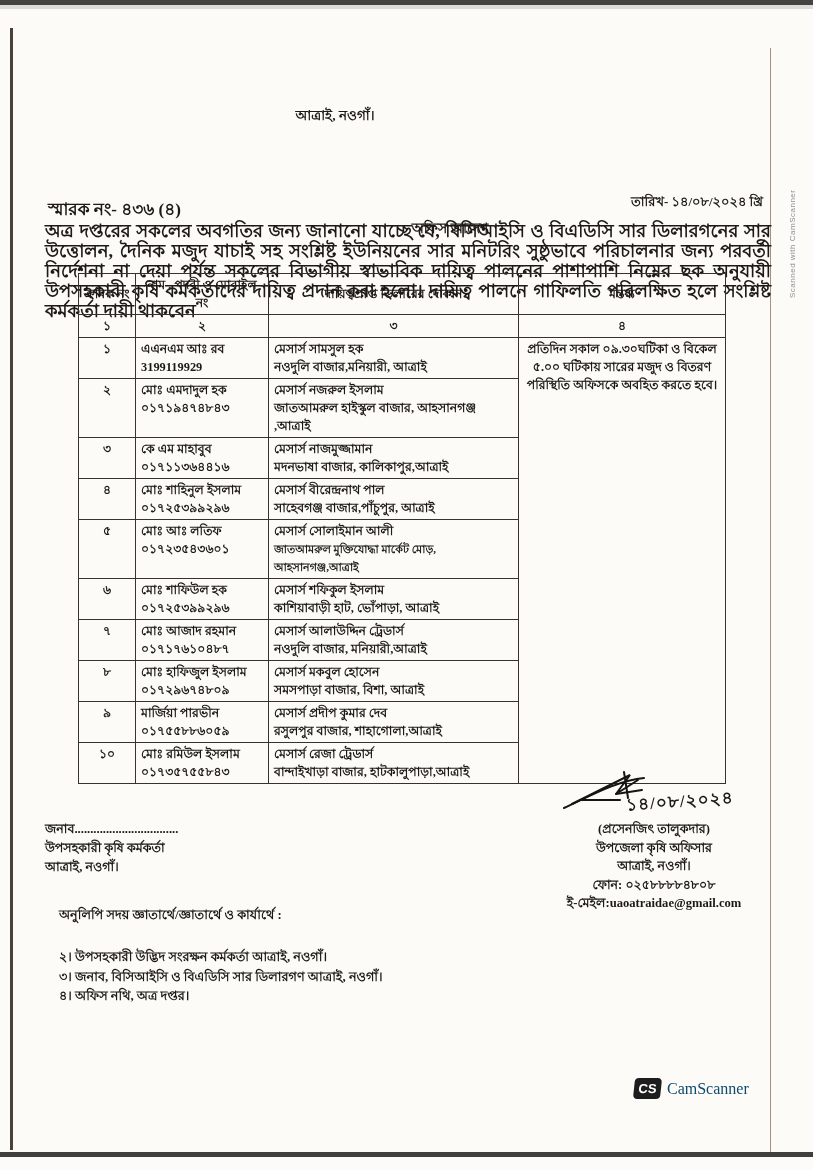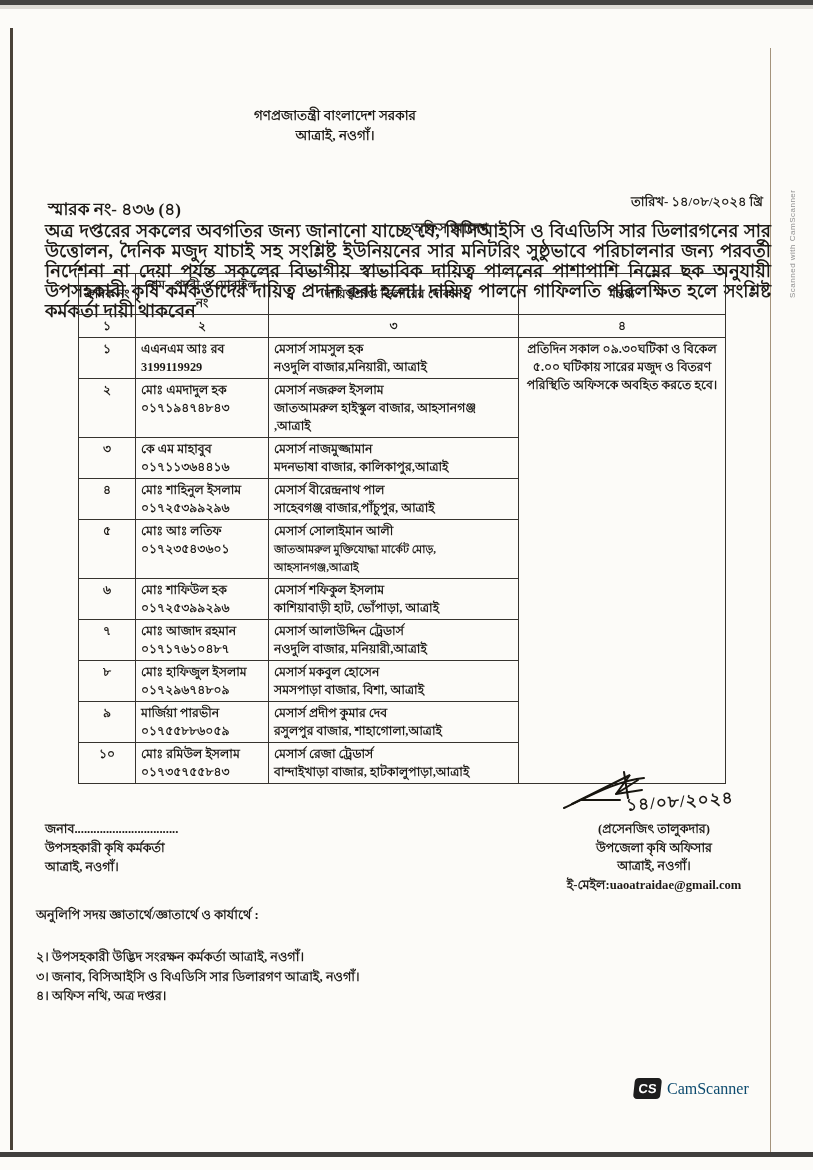--- a/index.html
+++ b/index.html
@@ -54,21 +54,21 @@
   .addressee{position:absolute;left:45px;top:820px;font-size:12.6px;font-weight:700;line-height:19px;}
   
   .sig{position:absolute;left:520px;top:768px;width:268px;text-align:center;font-weight:700;font-size:12.6px;}
   .sig-scribble{position:absolute;left:38px;top:0;}
   .sig-date{
     position:absolute;left:106px;top:20px;font-size:17px;font-weight:700;
     transform:rotate(-4deg);letter-spacing:1px;white-space:nowrap;
   }
   .sig-lines{position:absolute;left:0;top:52px;width:100%;line-height:18.5px;}
   
-  .dist{position:absolute;left:36px;top:905px;font-size:12.8px;font-weight:700;}
+  .dist{position:absolute;left:59px;top:905px;font-size:12.8px;font-weight:700;}
   .dist-title{margin-bottom:22px;}
   .dist-item{line-height:19.5px;}
   
   .cs-logo{position:absolute;left:634px;top:1078px;display:flex;align-items:center;gap:6px;}
   .cs-box{
     width:27px;height:21px;background:#1d1d1d;border-radius:4px;
     color:#fff;font-family:"Liberation Sans",sans-serif;font-weight:700;
     font-size:13px;display:flex;align-items:center;justify-content:center;
     transform:skewX(-6deg);
   }
@@ -80,21 +80,20 @@
 <div class="page">
 
   <div class="edge-top"></div>
   <div class="edge-top2"></div>
   <div class="edge-bottom"></div>
   <div class="edge-left"></div>
   <div class="edge-right"></div>
   <div class="scan-watermark">Scanned with CamScanner</div>
 
   <div class="hdr">
-    <div>গণপ্রজাতন্ত্রী বাংলাদেশ সরকার</div>
     <div>আত্রাই, নওগাঁ।</div>
   </div>
 
   <div class="order-title">অফিস আদেশ</div>
   <div class="memo">স্মারক নং- ৪৩৬ (৪)</div>
   <div class="date">তারিখ- ১৪/০৮/২০২৪ খ্রি</div>
 
   <div class="body-par">অত্র দপ্তরের সকলের অবগতির জন্য জানানো যাচ্ছে যে, বিসিআইসি ও বিএডিসি সার ডিলারগনের সার উত্তোলন, দৈনিক মজুদ যাচাই সহ সংশ্লিষ্ট ইউনিয়নের সার মনিটরিং সুষ্ঠুভাবে পরিচালনার জন্য পরবর্তী নির্দেশনা না দেয়া পর্যন্ত সকলের বিভাগীয় স্বাভাবিক দায়িত্ব পালনের পাশাপাশি নিম্নের ছক অনুযায়ী উপসহকারী কৃষি কর্মকর্তাদের দায়িত্ব প্রদান করা হলো। দায়িত্ব পালনে গাফিলতি পরিলক্ষিত হলে সংশ্লিষ্ট কর্মকর্তা দায়ী থাকবেন</div>
 
   <table class="duty">
@@ -239,20 +238,21 @@
         <path d="M58 26 L 84 22"></path>
         <path d="M66 4 L 70 30"></path>
         <path d="M22 32 L 62 32"></path>
       </g>
     </svg>
     <div class="sig-date">১৪/০৮/২০২৪</div>
     <div class="sig-lines">
       <div>(প্রসেনজিৎ তালুকদার)</div>
       <div>উপজেলা কৃষি অফিসার</div>
       <div>আত্রাই, নওগাঁ।</div>
+      <div>ফোন: ০২৫৮৮৮৮৪৮০৮</div>
       <div>ই-মেইল:uaoatraidae@gmail.com</div>
     </div>
   </div>
 
   <div class="addressee">
     <div>জনাব.................................</div>
     <div>উপসহকারী কৃষি কর্মকর্তা</div>
     <div>আত্রাই, নওগাঁ।</div>
   </div>
 

